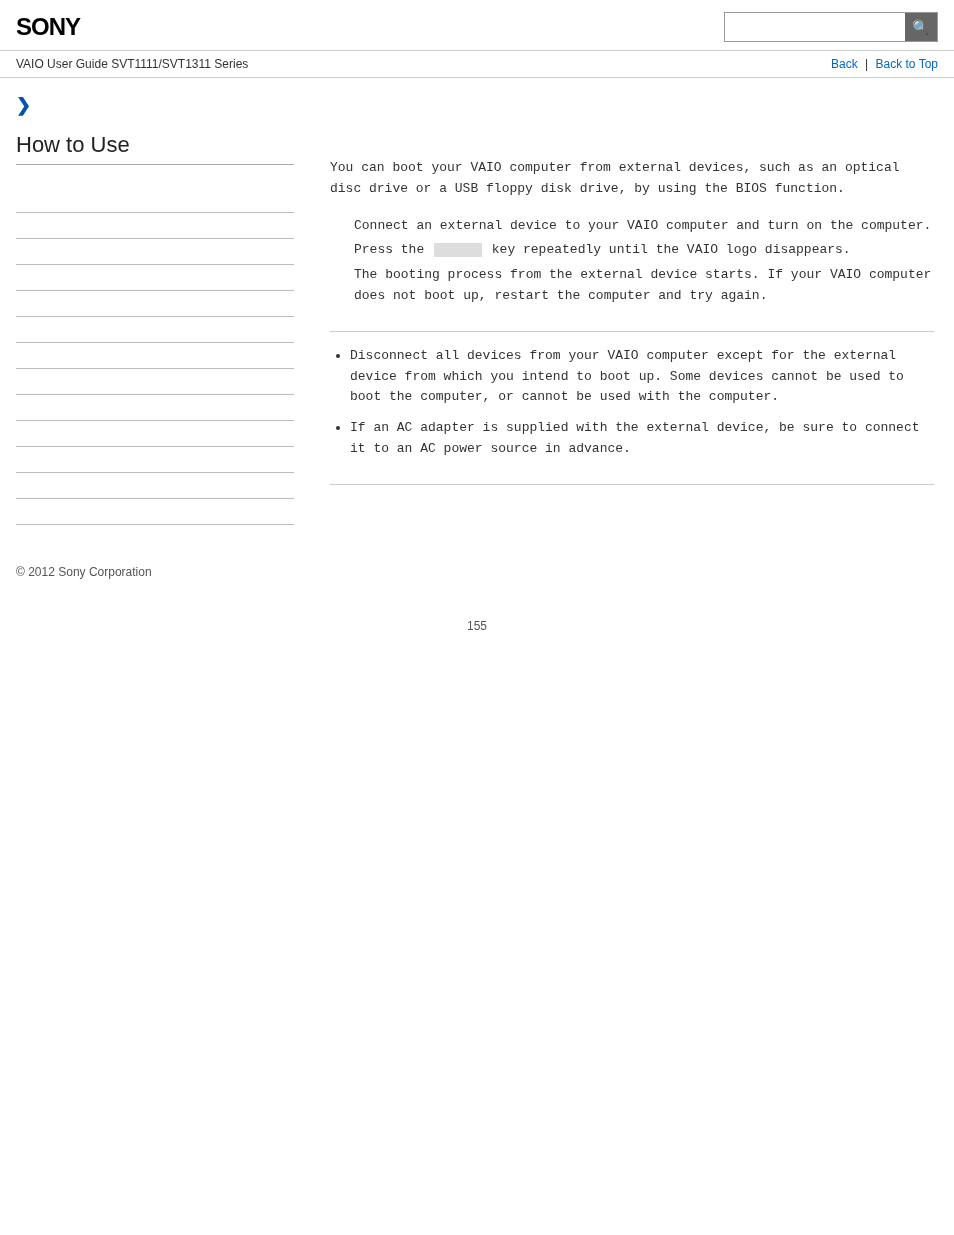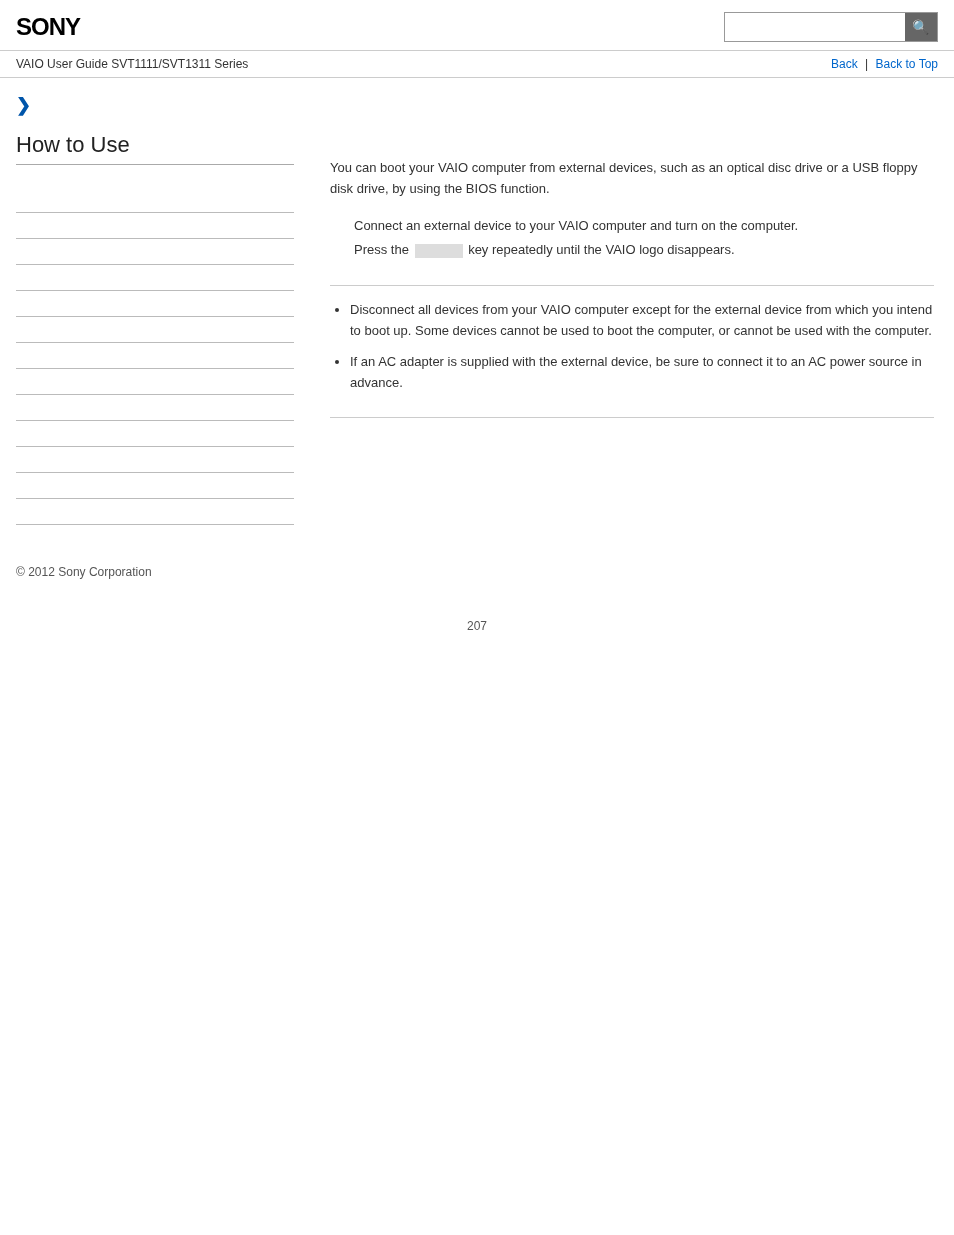--- a/index.html
+++ b/index.html
@@ -139,20 +139,21 @@
     }
 
     .sidebar-group {
       margin-bottom: 4px;
     }
 
     
     .content {
       flex: 1;
       padding: 80px 20px 20px 20px;
+      font-family: Liberation Mono, monospace;
     }
 
     .content-intro {
       font-size: 13px;
       color: #333;
       line-height: 1.6;
       margin-bottom: 16px;
     }
 
     .step-item-inline {
@@ -256,33 +257,36 @@
     <p class="content-intro">You can boot your VAIO computer from external devices, such as an optical disc drive or a USB floppy disk drive, by using the BIOS function.</p>
 
     <div class="step-item-inline">
       Connect an external device to your VAIO computer and turn on the computer.
     </div>
 
     <div class="step-item-inline">
       Press the <span class="key-placeholder"></span> key repeatedly until the VAIO logo disappears.
     </div>
 
+    <div class="step-item-inline">
+      The booting process from the external device starts. If your VAIO computer does not boot up, restart the computer and try again.
+    </div>
 
     <div class="note-section">
       <ul class="note-list">
         <li>
           Disconnect all devices from your VAIO computer except for the external device from which you intend to boot up. Some devices cannot be used to boot the computer, or cannot be used with the computer.
         </li>
         <li>
           If an AC adapter is supplied with the external device, be sure to connect it to an AC power source in advance.
         </li>
       </ul>
     </div>
 
   </div>
 
 </div>
 
 <div class="footer">
   <span>© 2012 Sony Corporation</span>
 </div>
 
-<div class="page-number">207</div>
+<div class="page-number">155</div>
 
 </body></html>

